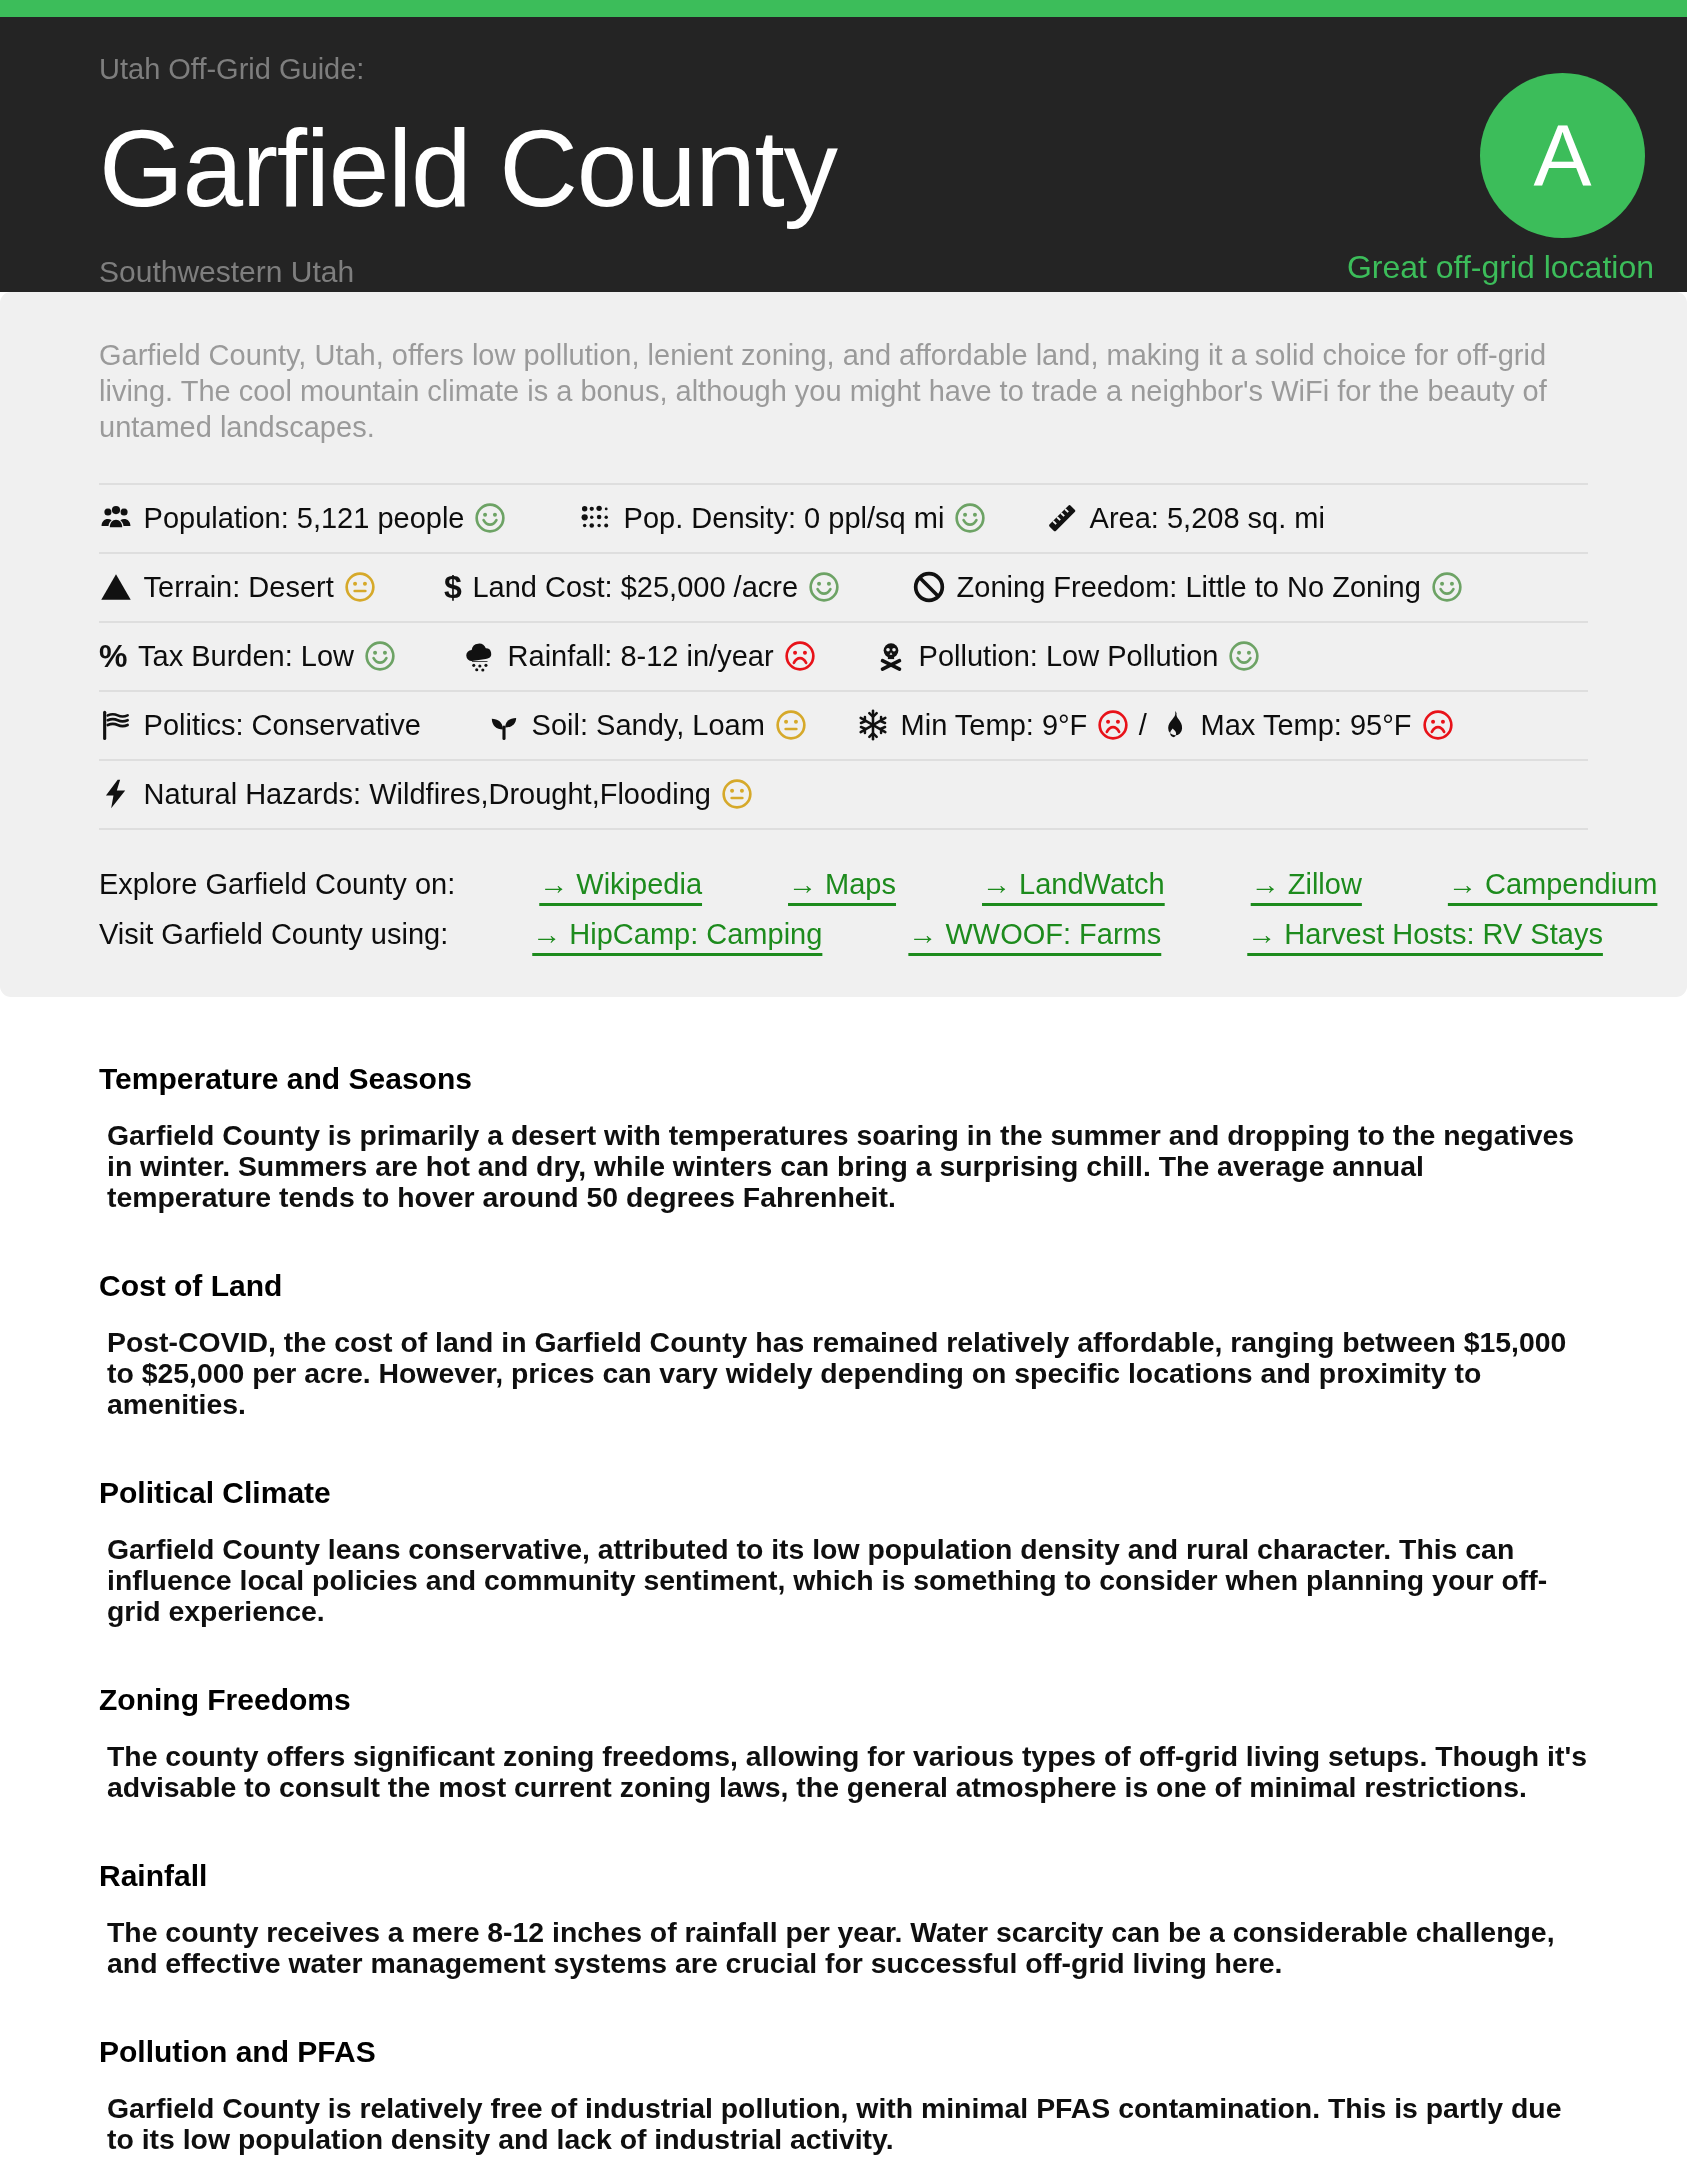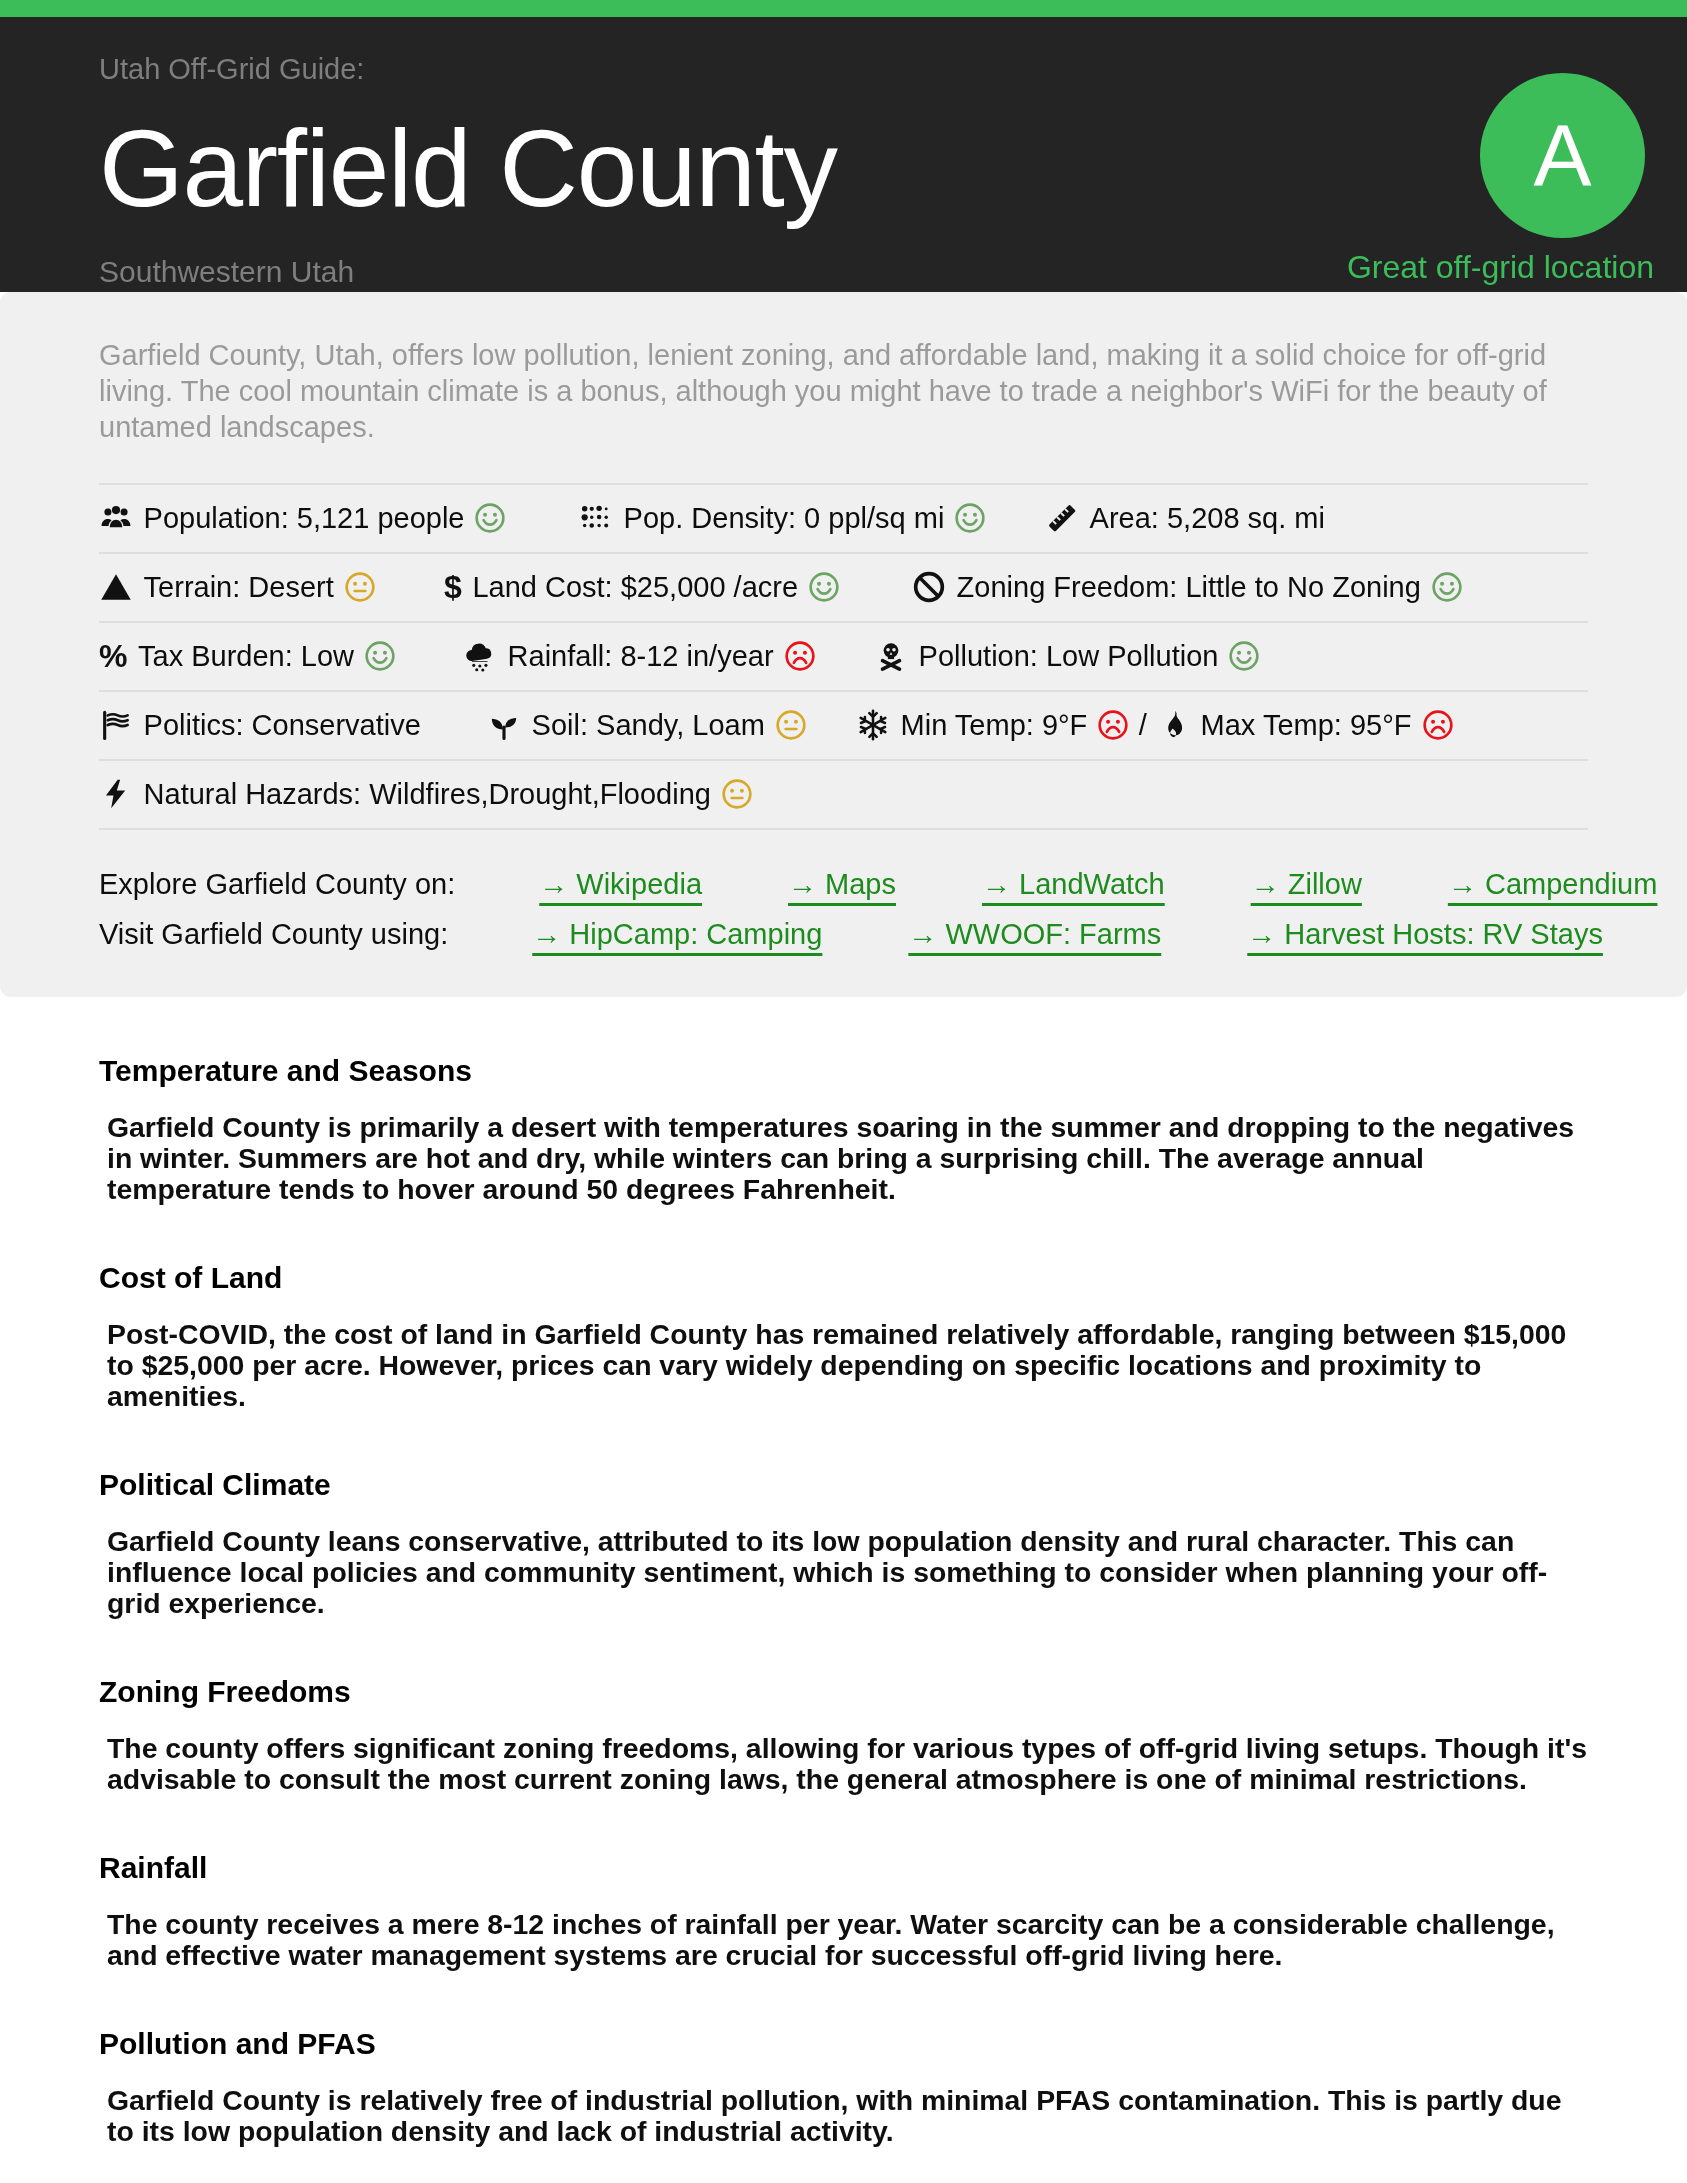--- a/index.html
+++ b/index.html
@@ -40,21 +40,21 @@
   .links{margin-top:38px;font-size:29px;}
   .link-line{display:flex;align-items:baseline;margin-top:17px;gap:48px;}
   .link-line:first-child{margin-top:0;}
   .link-label{color:#0d0d0d;margin-right:36px;white-space:nowrap;}
   .link-line a{color:var(--link-green,#1d8b1d);margin-right:38px;white-space:nowrap;
                text-decoration-thickness:3.3px;text-underline-offset:8.6px;text-align:center;}
 
   
   article{padding:57px 99px 0 99px;box-sizing:border-box;}
   article h3{margin:56px 0 0 0;font-size:30px;font-weight:700;color:#000;}
-  article h3:first-child{margin-top:0;}
+  article h3:first-child{margin-top:8px;}
   article p{margin:24px 0 0 8px;max-width:1489px;font-size:28.4px;line-height:31px;color:#0f0f0f;font-weight:bold;}
 </style>
 </head>
 <body>
 
 <div class="page">
   <div class="topbar"></div>
 
   <header>
     <div class="kicker">Utah Off-Grid Guide:</div>

